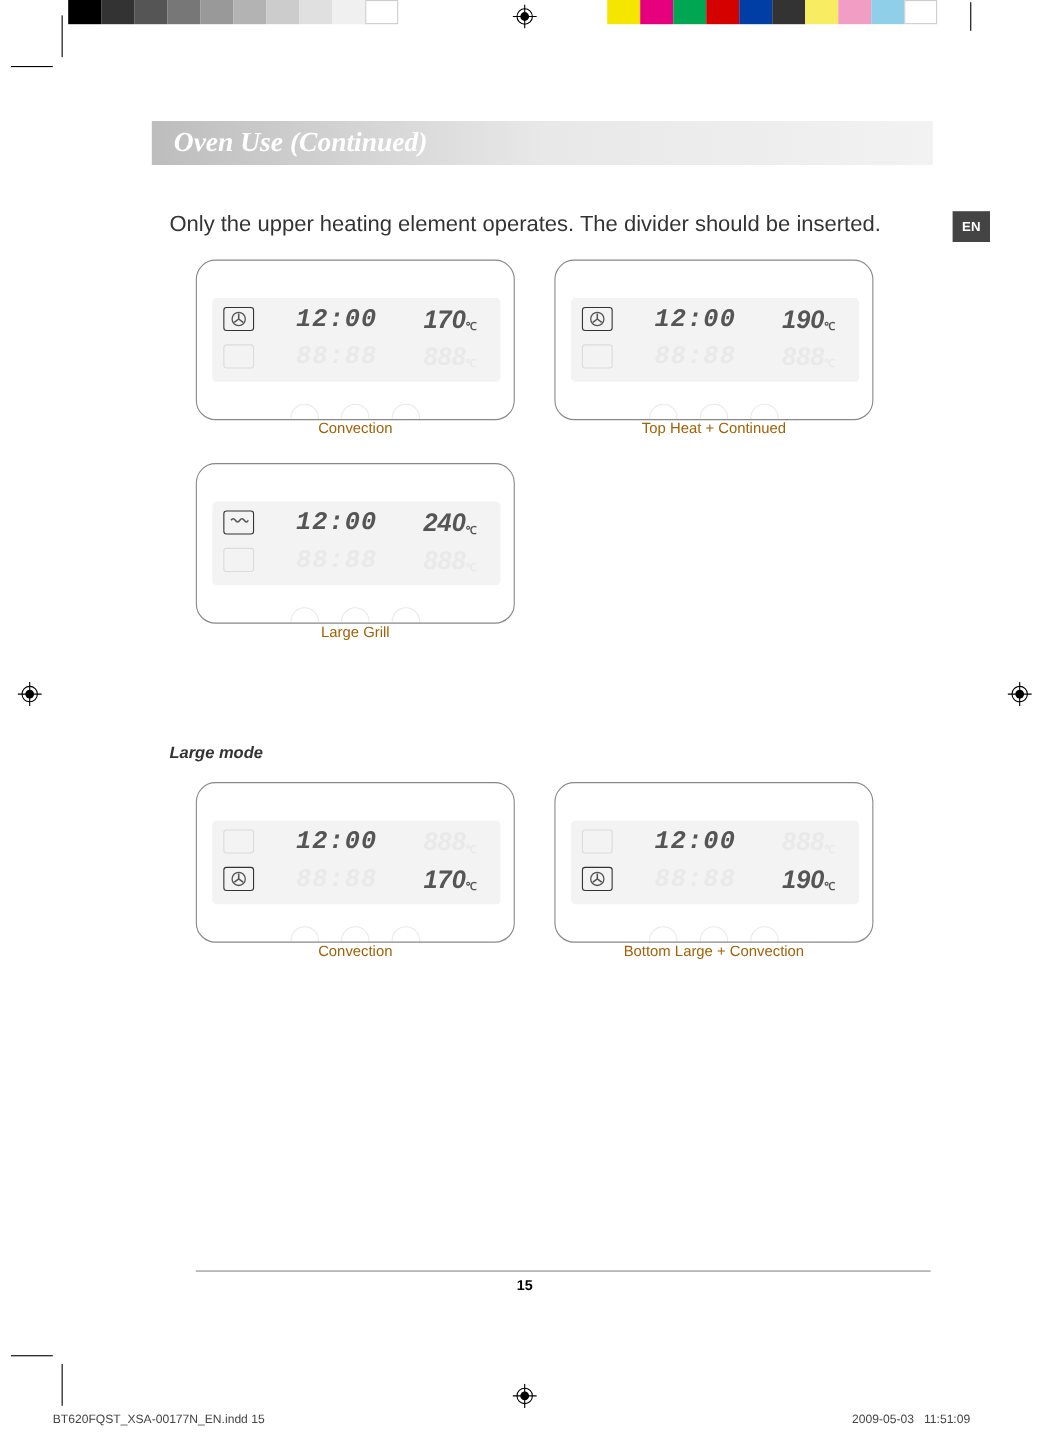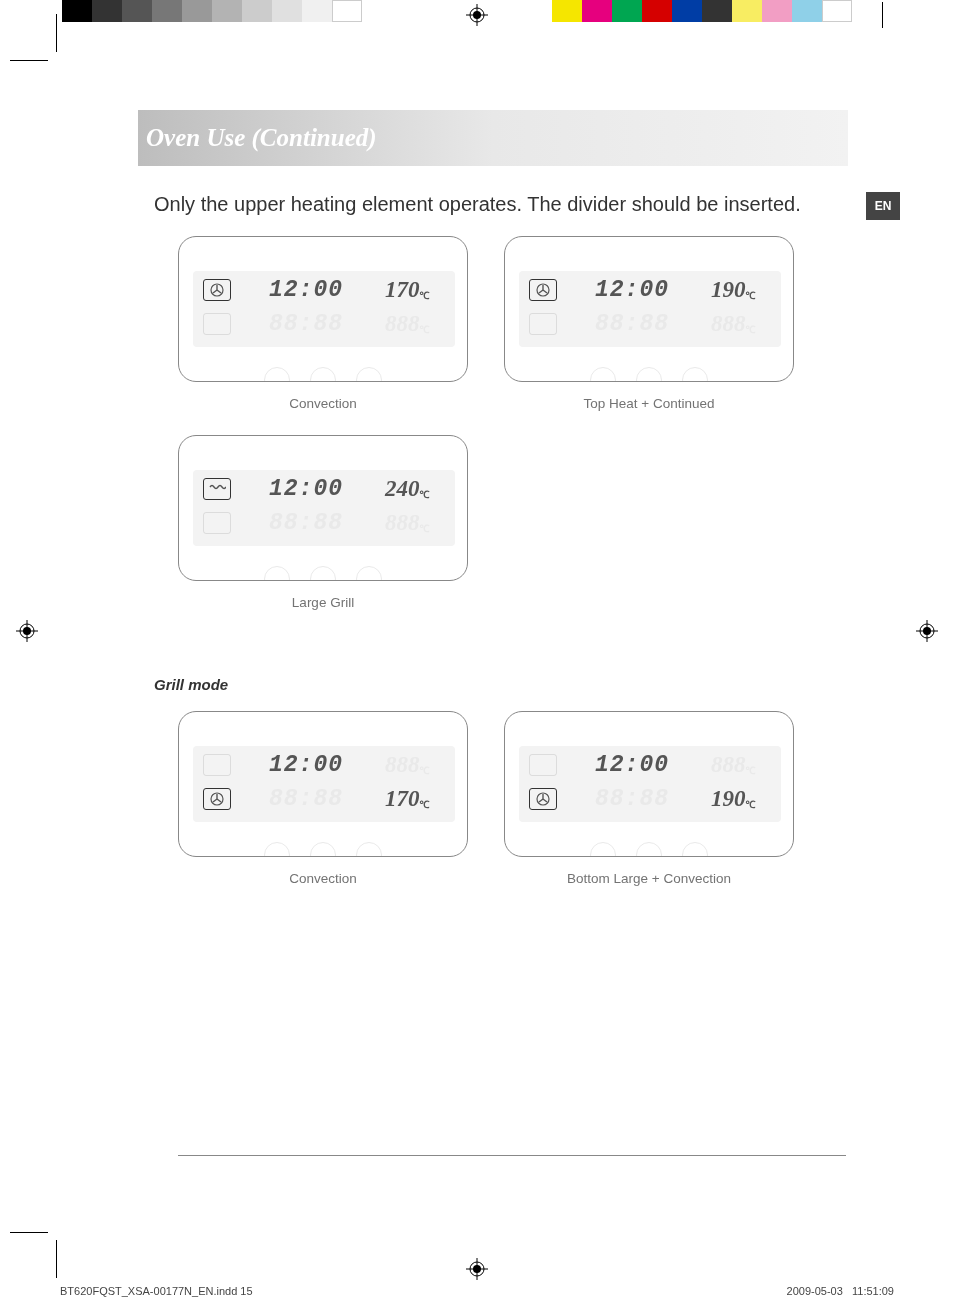--- a/index.html
+++ b/index.html
@@ -17,21 +17,21 @@
   .regmark svg { width: 22px; height: 22px; }
 
   
   .cropmark { position: absolute; background: #000; }
   .crop-h { height: 1px; width: 38px; }
   .crop-v { width: 1px; height: 38px; }
 
   
   .page { position: absolute; left: 60px; top: 60px; width: 834px; height: 1180px; }
 
-  .title-banner { position: absolute; left: 78px; top: 50px; width: 710px; height: 56px; background: linear-gradient(to right, #bdbdbd 0%, #e8e8e8 50%, #f2f2f2 100%); display: flex; align-items: center; padding-left: 8px; }
+  .title-banner { position: absolute; left: 78px; top: 50px; width: 710px; height: 40px; background: linear-gradient(to right, #bdbdbd 0%, #e8e8e8 50%, #f2f2f2 100%); display: flex; align-items: center; padding-left: 20px; }
   .title-banner span { font-family: 'Times New Roman', serif; font-style: italic; font-weight: bold; font-size: 25px; color: #fff; }
 
   .lang-tab { position: absolute; right: -6px; top: 132px; width: 34px; height: 28px; background: #444; color: #fff; font-size: 12px; font-weight: bold; display: flex; align-items: center; justify-content: center; }
 
   .section-heading { font-style: italic; font-weight: bold; font-size: 15px; color: #333; }
   .body-text { font-size: 20px; color: #333; line-height: 1.4; }
 
   .upper-section { position: absolute; left: 94px; top: 124px; width: 700px; }
   .lower-section { position: absolute; left: 94px; top: 616px; width: 700px; }
 
@@ -41,34 +41,34 @@
   .oven-display { width: 290px; height: 146px; border: 1.5px solid #888; border-radius: 18px; background: #fff; position: relative; overflow: hidden; }
   .oven-lcd { position: absolute; left: 14px; top: 34px; width: 262px; height: 76px; background: #f3f3f3; border-radius: 4px; }
 
   .mode-icon { position: absolute; width: 28px; height: 22px; border: 1.2px solid #777; border-radius: 3px; display: flex; align-items: center; justify-content: center; }
   .mode-icon.active { border-color: #333; }
   .mode-icon svg { width: 18px; height: 16px; }
 
   .seg-time { position: absolute; font-family: 'Courier New', monospace; font-style: italic; font-weight: bold; letter-spacing: 1px; }
   .seg-time.active { color: #555; font-size: 23px; }
   .seg-time.ghost { color: #e9e9e9; font-size: 23px; }
-  .seg-temp { position: absolute; font-family: Liberation Serif, serif; font-style: italic; font-weight: bold; letter-spacing: 0px; }
+  .seg-temp { position: absolute; font-family: Liberation Sans, sans-serif; font-style: italic; font-weight: bold; letter-spacing: 0px; }
   .seg-temp.active { color: #555; font-size: 23px; }
   .seg-temp.ghost { color: #e9e9e9; font-size: 23px; }
   .deg-sub { font-size: 10px; font-style: normal; vertical-align: baseline; position: relative; bottom: -2px; }
 
   .knob-row { position: absolute; left: 0; bottom: -4px; width: 100%; height: 18px; display: flex; justify-content: center; gap: 20px; opacity: 0.18; }
   .knob { width: 26px; height: 26px; border: 1px solid #888; border-radius: 50%; }
 
-  .caption { font-size: 13.5px; color: #737373; margin-top: 14px; }
+  .caption { font-size: 13.5px; color: #a16207; }
 
   .page-number { position: absolute; left: 0; bottom: 64px; width: 100%; text-align: center; font-weight: bold; font-size: 13px; }
   .footer-rule { position: absolute; left: 118px; bottom: 84px; width: 668px; height: 1px; background: #888; }
 
-  .footer-meta { position: absolute; left: 60px; bottom: 16px; width: 834px; font-size: 11px; color: #444; display: flex; justify-content: space-between; gap: 20px; }
+  .footer-meta { position: absolute; left: 48px; bottom: 16px; width: 834px; font-size: 11px; color: #444; display: flex; justify-content: space-between; gap: 20px; }
 </style>
 </head>
 <body>
 
 <div class="colorbar">
   <div class="gray-swatches">
     <div style="background:#000"></div>
       <div style="background:#333"></div>
       <div style="background:#555"></div>
       <div style="background:#777"></div>
@@ -215,21 +215,21 @@
               <div class="knob"></div>
               <div class="knob"></div>
             </div>
         </div>
         <div class="caption">Large Grill</div>
       </div>
     </div>
   </div>
 
   <div class="lower-section">
-    <div class="section-heading">Grill mode</div>
+    <div class="section-heading">Large mode</div>
 
     <div class="display-row">
 
       <div class="display-col">
         <div class="oven-display">
           <div class="oven-lcd">
             <div class="mode-icon" style="left:10px; top:8px; opacity:.18;"></div>
             <div class="mode-icon active" style="left:10px; top:42px;">
               <svg viewBox="0 0 18 16">
                   <circle cx="9" cy="8" r="6" fill="none" stroke="#555" stroke-width="1.2"></circle>
@@ -270,18 +270,19 @@
               <div class="knob"></div>
               <div class="knob"></div>
             </div>
         </div>
         <div class="caption">Bottom Large + Convection</div>
       </div>
     </div>
   </div>
 
   <div class="footer-rule"></div>
+  <div class="page-number">15</div>
 </div>
 
 <div class="footer-meta">
   <span>BT620FQST_XSA-00177N_EN.indd   15</span>
   <span><span>2009-05-03</span>&nbsp;&nbsp;&nbsp;<span>11:51:09</span></span>
 </div>
 
 </body></html>

